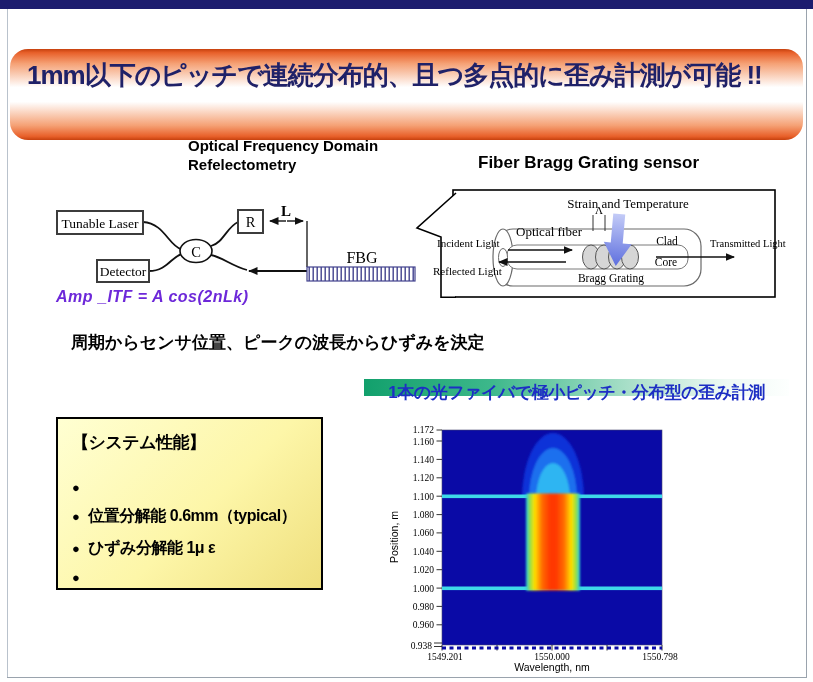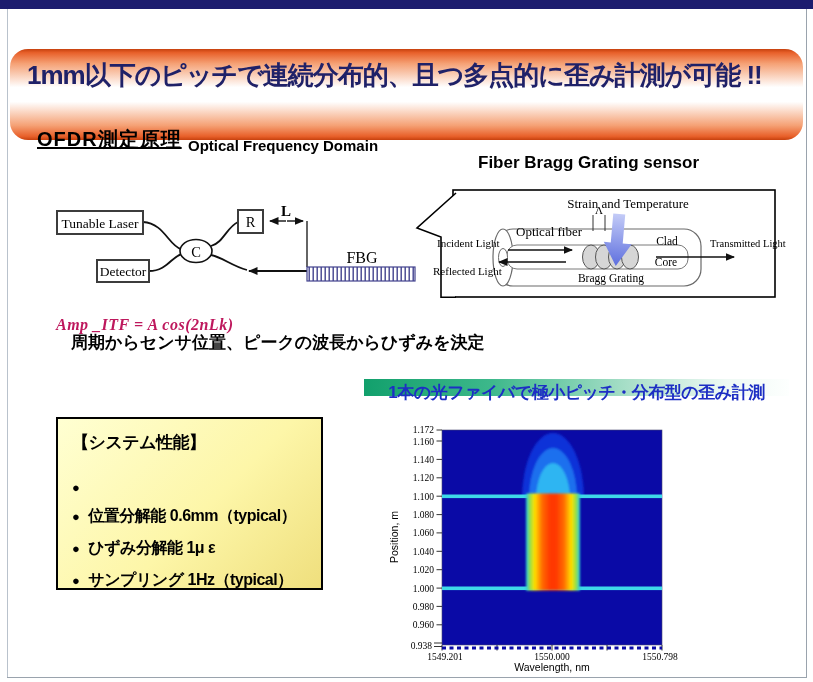--- a/index.html
+++ b/index.html
@@ -20,22 +20,22 @@
     background:linear-gradient(to bottom,#c6410e 0%,#e8602a 4%,#f5a175 16%,#ffffff 42%,#ffffff 58%,#f5a175 84%,#e8602a 96%,#c6410e 100%);
     color:#1f2168;font-weight:bold;font-size:26px;line-height:38px;
     padding:7px 0 0 17px;box-sizing:border-box;letter-spacing:-1px;white-space:nowrap;margin-top:40px;
   }
   
   #ofdr-heading{left:37px;top:126px;font-size:20px;font-weight:bold;color:#000;
     text-decoration:underline;letter-spacing:1px;}
   #ofdr-subtitle{left:188px;top:136px;font-size:15px;font-weight:bold;color:#000;line-height:19px;}
   #fbg-title{left:478px;top:153px;font-size:17px;font-weight:bold;color:#000;}
   
-  #formula{left:56px;top:288px;font-family:Liberation Serif, serif;font-style:italic;
-    font-weight:bold;font-size:16px;color:#be185d;letter-spacing:0.5px;margin-top:28px;}
+  #formula{left:56px;top:288px;font-family:Liberation Sans, sans-serif;font-style:italic;
+    font-weight:bold;font-size:16px;color:#6d28d9;letter-spacing:0.5px;}
   #caption{left:71px;top:331px;font-size:17px;font-weight:bold;color:#000;}
   
   #green-banner{
     left:364px;top:379px;width:425px;height:17px;
     background:linear-gradient(to right,#12a06c 0%,#3db88b 30%,#a8dfc8 62%,#eef9f4 85%,#fdfffe 100%);
     color:#1d2ec4;font-weight:bold;font-size:17px;line-height:28px;text-align:center;
     letter-spacing:-0.5px;white-space:nowrap;
   }
   
   #spec-box{
@@ -59,23 +59,23 @@
 
   <div class="abs" id="top-strip"></div>
   <div class="abs" id="left-line"></div>
   <div class="abs" id="right-line"></div>
   <div class="abs" id="bottom-line"></div>
 
   <div class="abs" id="banner">
     <div>1mm以下のピッチで連続分布的、且つ多点的に歪み計測が可能 !!</div>
   </div>
 
-  <div class="abs" id="ofdr-heading">OFDR測定原理</div>
   <div class="abs" id="ofdr-subtitle">
     <div>Optical Frequency Domain</div>
+    <div>Refelectometry</div>
   </div>
   <div class="abs" id="fbg-title">Fiber Bragg Grating sensor</div>
 
   <svg class="abs" style="left:40px;top:195px" width="420" height="125" viewBox="40 195 420 125">
     <defs>
       <marker id="arr" markerWidth="11" markerHeight="9" refX="8.5" refY="4" orient="auto" markerUnits="userSpaceOnUse">
         <path d="M0,0 L9.5,4 L0,8 Z" fill="#111"></path>
       </marker>
       <pattern id="hatch" width="4" height="14" patternUnits="userSpaceOnUse">
         <rect width="4" height="14" fill="#ffffff"></rect>
@@ -165,21 +165,20 @@
     <div class="spec-item">
       <span class="spec-bullet">●</span>
       <span>位置分解能  0.6mm（typical）</span>
     </div>
     <div class="spec-item">
       <span class="spec-bullet">●</span>
       <span>ひずみ分解能  1μ ε</span>
     </div>
     <div class="spec-item">
       <span class="spec-bullet">●</span>
-      <span>サンプリング  1Hz（typical）</span>
     </div>
   </div>
 
   <svg class="abs" style="left:378px;top:418px" width="312" height="262" viewBox="378 418 312 262">
     <defs>
       <linearGradient id="colGrad" x1="0" y1="0" x2="1" y2="0">
         <stop offset="0" stop-color="#1bc8e8"></stop>
         <stop offset="0.07" stop-color="#8fe046"></stop>
         <stop offset="0.16" stop-color="#ffe000"></stop>
         <stop offset="0.3" stop-color="#ff6a00"></stop>

